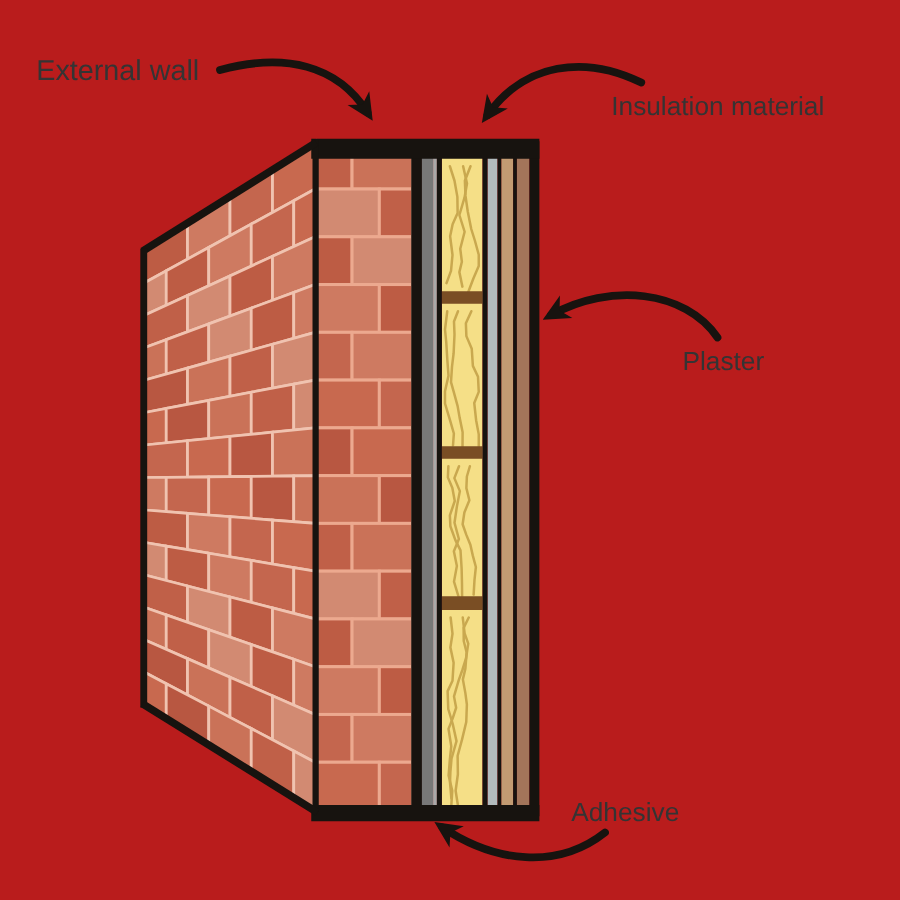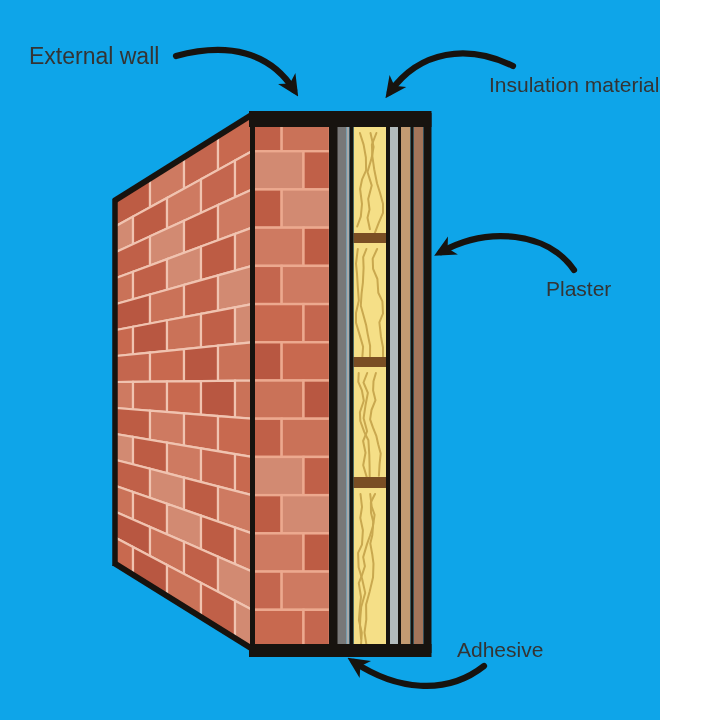--- a/index.html
+++ b/index.html
@@ -1,17 +1,17 @@
 <!DOCTYPE html>
 <html><head>
 <meta charset="utf-8">
 <style>
   html,body{margin:0;padding:0;background:#ffffff;}
   .stage{
-    position:relative;width:660px;height:720px;background:#0ea5e9;overflow:hidden;
+    position:relative;width:720px;height:720px;background:#b91c1c;overflow:hidden;
     font-family:"Liberation Sans", sans-serif;
   }
   svg text{
     font-family:"Liberation Sans", sans-serif;
     font-weight:400;
   }
 </style>
 </head>
 <body>
 

